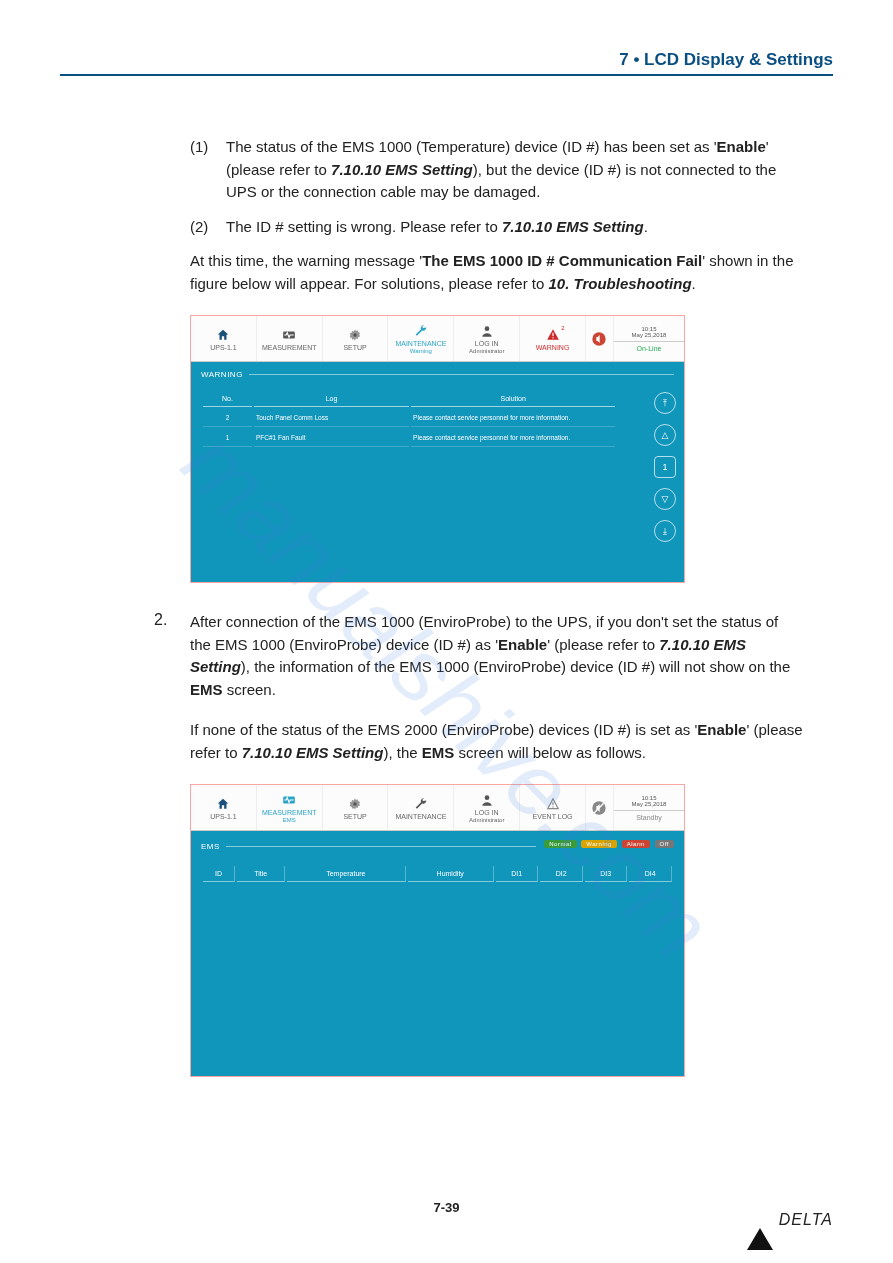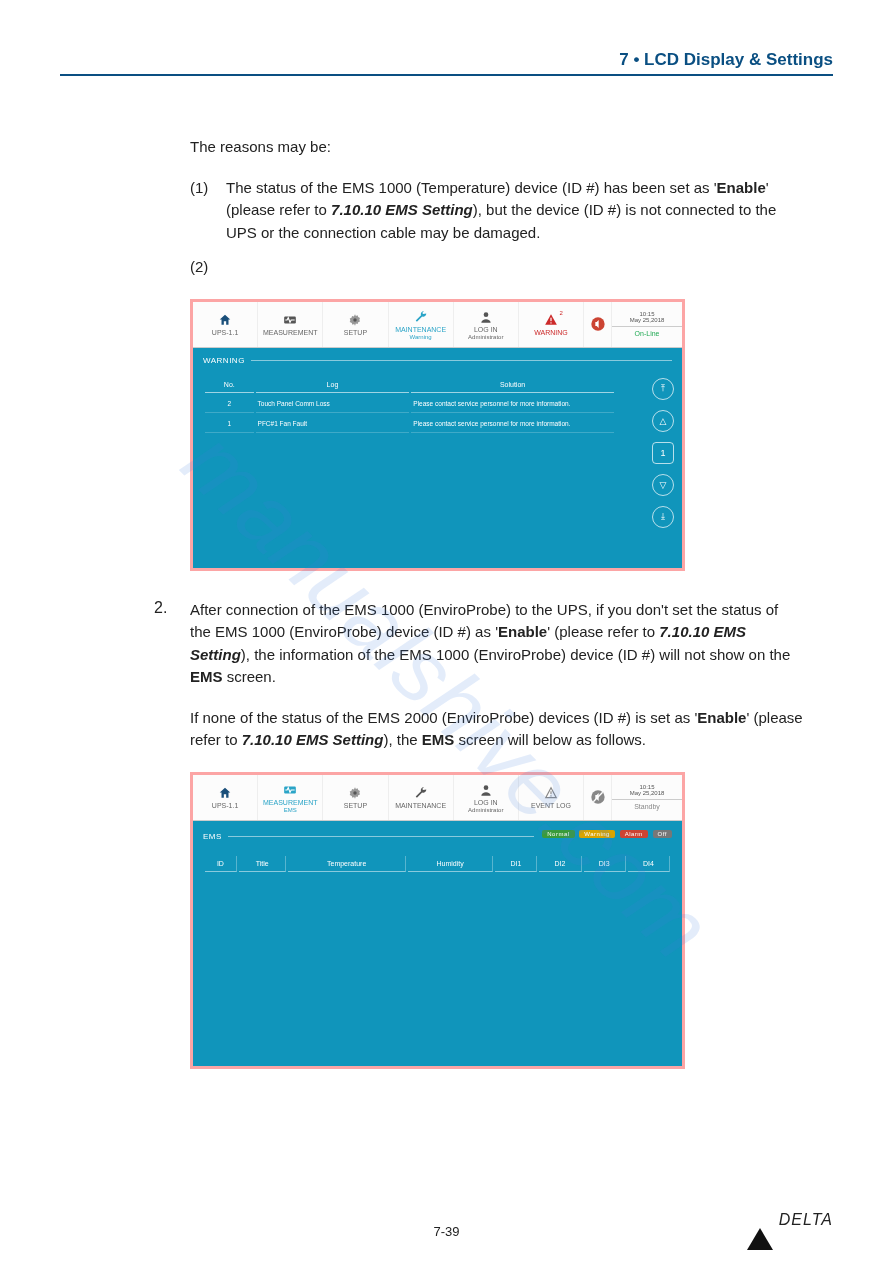--- a/index.html
+++ b/index.html
@@ -25,21 +25,21 @@
   .intro { font-size: 15px; margin-bottom: 18px; line-height: 1.5; }
   .num-item { display: flex; gap: 10px; margin-bottom: 12px; font-size: 15px; line-height: 1.5; }
   .num-item .n { flex: 0 0 26px; }
   .bold { font-weight: bold; }
   .bolditalic { font-weight: bold; font-style: italic; }
   .paragraph { font-size: 15px; line-height: 1.5; margin-bottom: 18px; }
 
   
   .ui-box {
     width: 495px;
-    border: 3px solid #fca5a5;
+    border: 1px solid #fca5a5;
     margin: 20px 0 28px 0;
     font-size: 9px;
     background: #fff;
   }
   .ui-top { display: flex; height: 46px; background: #fcfcfc; border-bottom: 1px solid #ccc; }
   .top-item { flex: 1; display: flex; flex-direction: column; align-items: center; justify-content: center; gap: 1px; font-size: 7px; color: #666; border-right: 1px solid #eee; }
   .top-item.active { color: #2aa4c7; }
   .top-item.red { color: #cc2a2a; }
   .top-item .icon { width: 16px; height: 16px; display: flex; align-items: center; justify-content: center; }
   .top-item .sub { font-size: 6px; }
@@ -55,52 +55,57 @@
   .side-ctrl { position:absolute; right:8px; top:30px; display:flex; flex-direction:column; gap:10px; }
   .side-ctrl .btn { width:22px; height:22px; border:1.5px solid rgba(255,255,255,0.7); border-radius:50%; display:flex; align-items:center; justify-content:center; font-size:9px; color:#fff;}
   .side-ctrl .btn.page { border-radius:4px; }
   .ems-table { width: 100%; font-size: 7px; margin-top:4px;}
   .ems-table th { border-bottom: 1px solid rgba(255,255,255,0.5); border-right:1px solid rgba(255,255,255,0.3); padding: 4px 2px; font-weight:normal; text-align:center;}
   .badges { text-align:right; margin-bottom:6px;}
   .badge { display:inline-block; font-size:6px; padding:1px 5px; border-radius:2px; margin-left:2px;}
   .b-norm{background:#3a9b3a;} .b-warn{background:#d9a400;} .b-alarm{background:#c43;} .b-off{background:#777;}
 
   
-  .page-num { position:absolute; bottom:24px; left:0; width:100%; text-align:center; font-size:13px; font-weight:normal;}
+  .page-num { position:absolute; bottom:48px; left:0; width:100%; text-align:center; font-size:13px; font-weight:bold;}
   .delta-logo { position:absolute; bottom:34px; right:60px; display:flex; align-items:center; gap:6px; font-weight:normal; font-size:16px; font-style:italic; letter-spacing:1px;}
   .delta-logo .tri { width:0; height:0; border-left:13px solid transparent; border-right:13px solid transparent; border-bottom:22px solid #111; }
   .delta-logo .triw { position:absolute; left:4px; bottom:2px; width:0;height:0; border-left:9px solid transparent; border-right:9px solid transparent; border-bottom:15px solid #fff;}
 
   
   .wm { position:absolute; left:50%; top:55%; transform:translate(-50%,-50%) rotate(45deg); font-size:90px; color:rgba(70,130,220,0.15); font-weight:300; white-space:nowrap; pointer-events:none; z-index:5; font-style:italic;}
 
   
   svg { display:block; }
 </style>
 </head>
 <body>
 
 <div class="wm">manualshive.com</div>
 
 <div class="header-right">7 • LCD Display &amp; Settings</div>
 
 <div class="content">
-  <p class="intro">The reasons may be:</p>
 
   <div class="num-item">
     <div class="n">(1)</div>
     <div>
       <span>The status of the EMS 1000 (Temperature) device (ID #) has been set as '</span><span class="bold">Enable</span><span>' (please refer to </span><span class="bolditalic">7.10.10 EMS Setting</span><span>), but the device (ID #) is not connected to the UPS or the connection cable may be damaged.</span>
     </div>
   </div>
 
   <div class="num-item">
     <div class="n">(2)</div>
-  </div>
-
+    <div>
+      <span>The ID # setting is wrong. Please refer to </span><span class="bolditalic">7.10.10 EMS Setting</span><span>.</span>
+    </div>
+  </div>
+
+  <p class="paragraph">
+    <span>At this time, the warning message '</span><span class="bold">The EMS 1000 ID # Communication Fail</span><span>' shown in the figure below will appear. For solutions, please refer to </span><span class="bolditalic">10. Troubleshooting</span><span>.</span>
+  </p>
 
   <div class="ui-box">
     <div class="ui-top">
       <div class="top-item">
         <span class="icon">
             <svg width="14" height="14" viewBox="0 0 24 24">
               <path fill="#1a4f7a" d="M12 3l9 8h-3v9h-4v-6h-4v6H6v-9H3z"></path>
             </svg>
           </span>
         <span>UPS-1.1</span>

